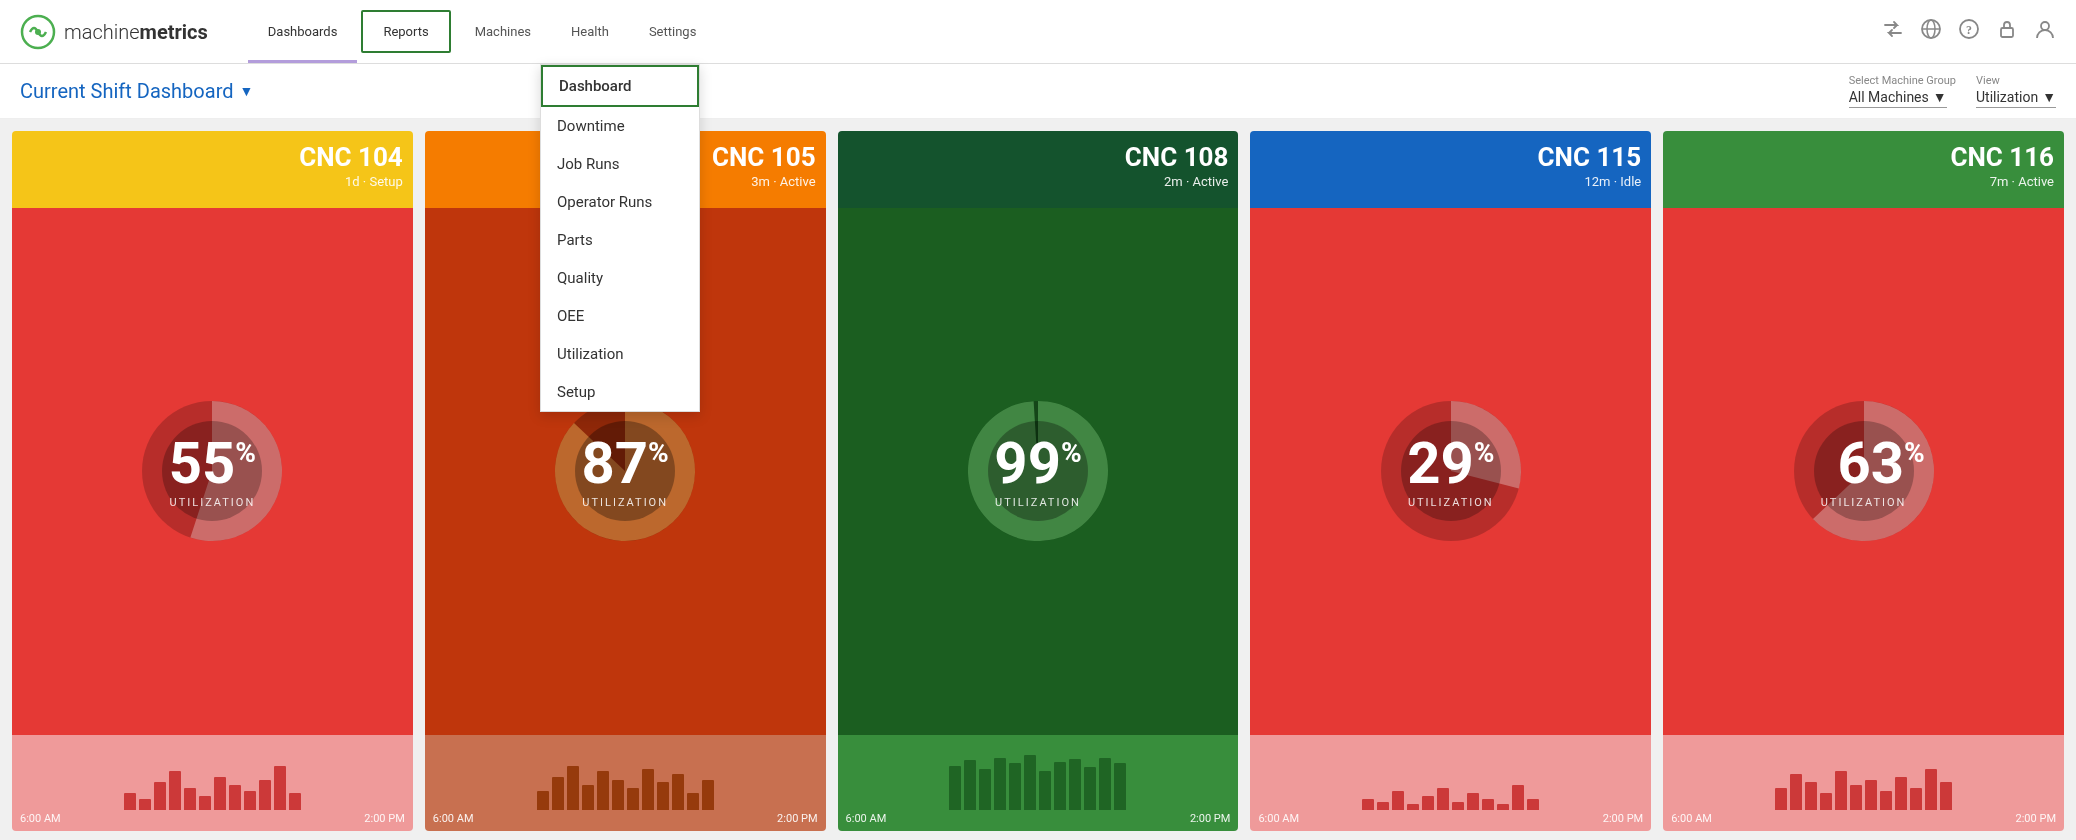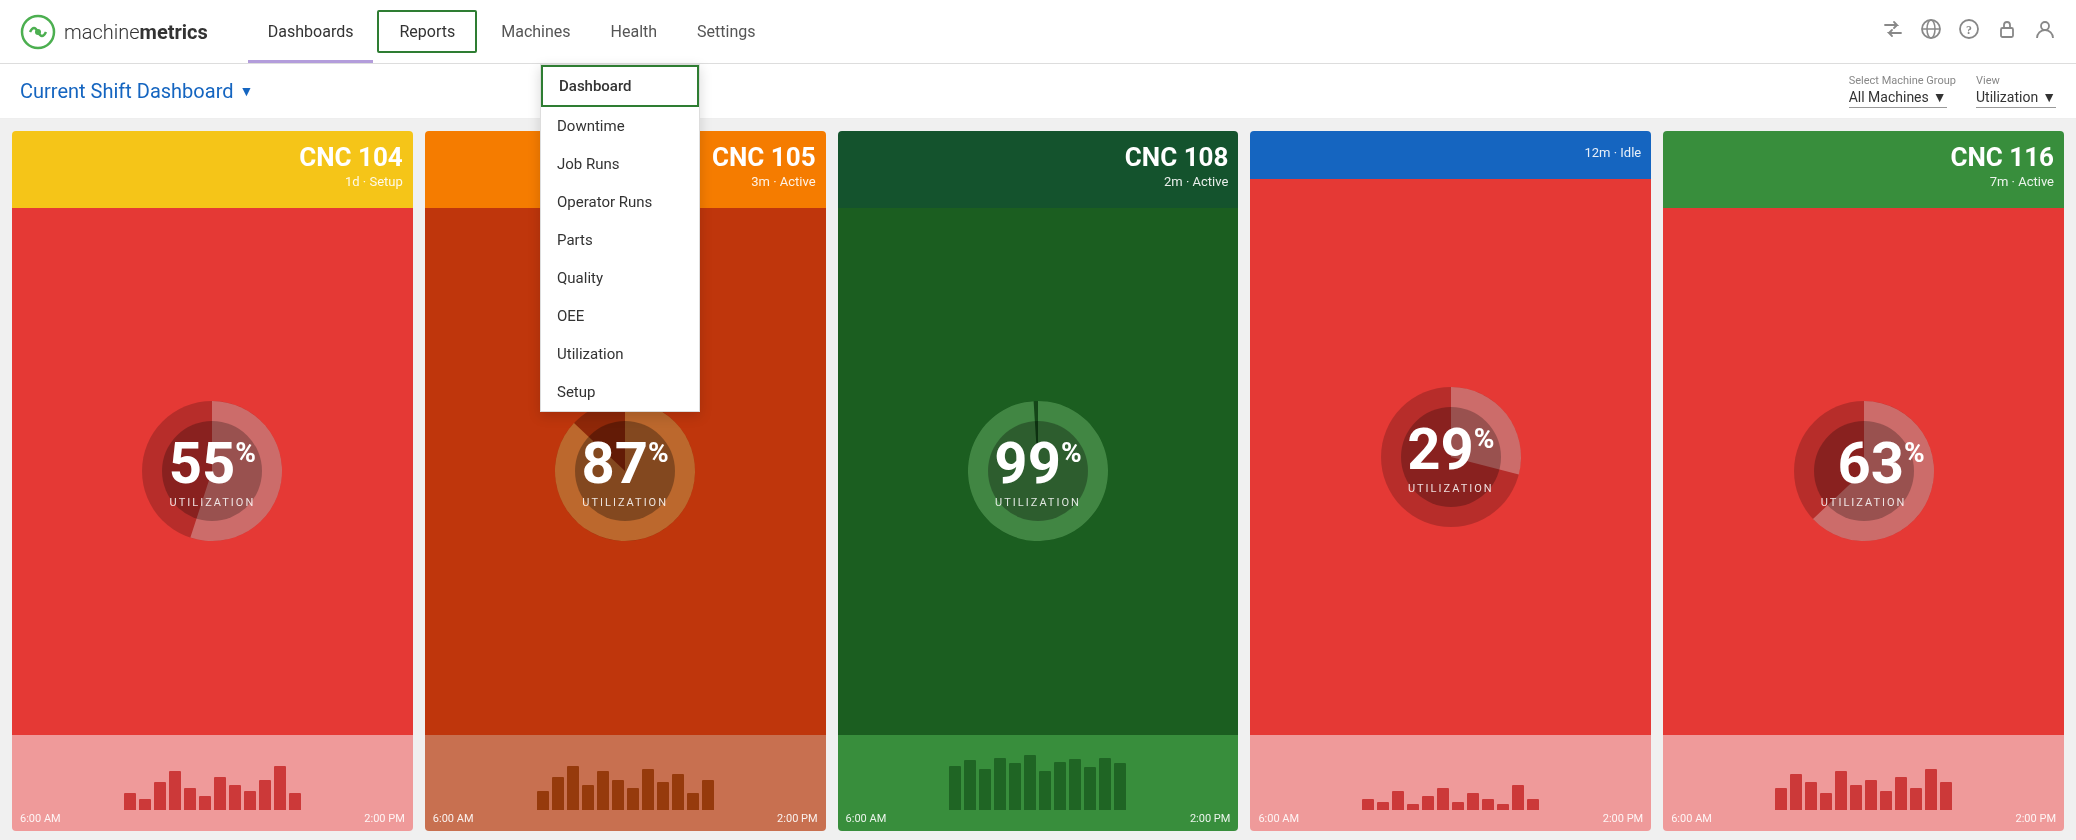--- a/index.html
+++ b/index.html
@@ -30,21 +30,21 @@
       display: flex;
       align-items: center;
       flex: 1;
       height: 100%;
     }
     .nav-tab {
       display: flex;
       align-items: center;
       padding: 0 20px;
       height: 100%;
-      font-size: 16px;
+      font-size: 13px;
       color: #555;
       cursor: pointer;
       position: relative;
       text-decoration: none;
       white-space: nowrap;
     }
     .nav-tab.active { color: #333; }
     .nav-tab.active::after {
       content: '';
       position: absolute;
@@ -448,20 +448,21 @@
         <div class="bar" style="height:52px; background:#1b5e20; opacity:0.85;"></div>
         <div class="bar" style="height:47px; background:#1b5e20; opacity:0.85;"></div>
     </div>
     <div class="card-timestamps" style="background:#388e3c; display:flex; justify-content:space-between; padding:2px 8px 6px; font-size:11px; color:rgba(255,255,255,0.9);">
       <span>6:00 AM</span>
       <span>2:00 PM</span>
     </div>
   </div>
     <div class="machine-card">
     <div class="card-header" style="background:#1565c0;">
+      <div class="card-machine-name">CNC 115</div>
       <div class="card-machine-status">12m · Idle</div>
     </div>
     <div class="card-body" style="background:#e53935; flex:1; display:flex; flex-direction:column; align-items:center; justify-content:center; padding:16px 8px;">
       <div style="position:relative; width:170px; height:170px; display:flex; align-items:center; justify-content:center;">
 
     <svg width="170" height="170" viewBox="0 0 170 170">
 
       <circle cx="85" cy="85" r="70" fill="rgba(0,0,0,0.2)"></circle>
 
       <path d="M 85 85 L 85 15 A 70 70 0 0 1 152.8008212790042 102.40829210153983 Z" fill="rgba(255,255,255,0.3)"></path>

